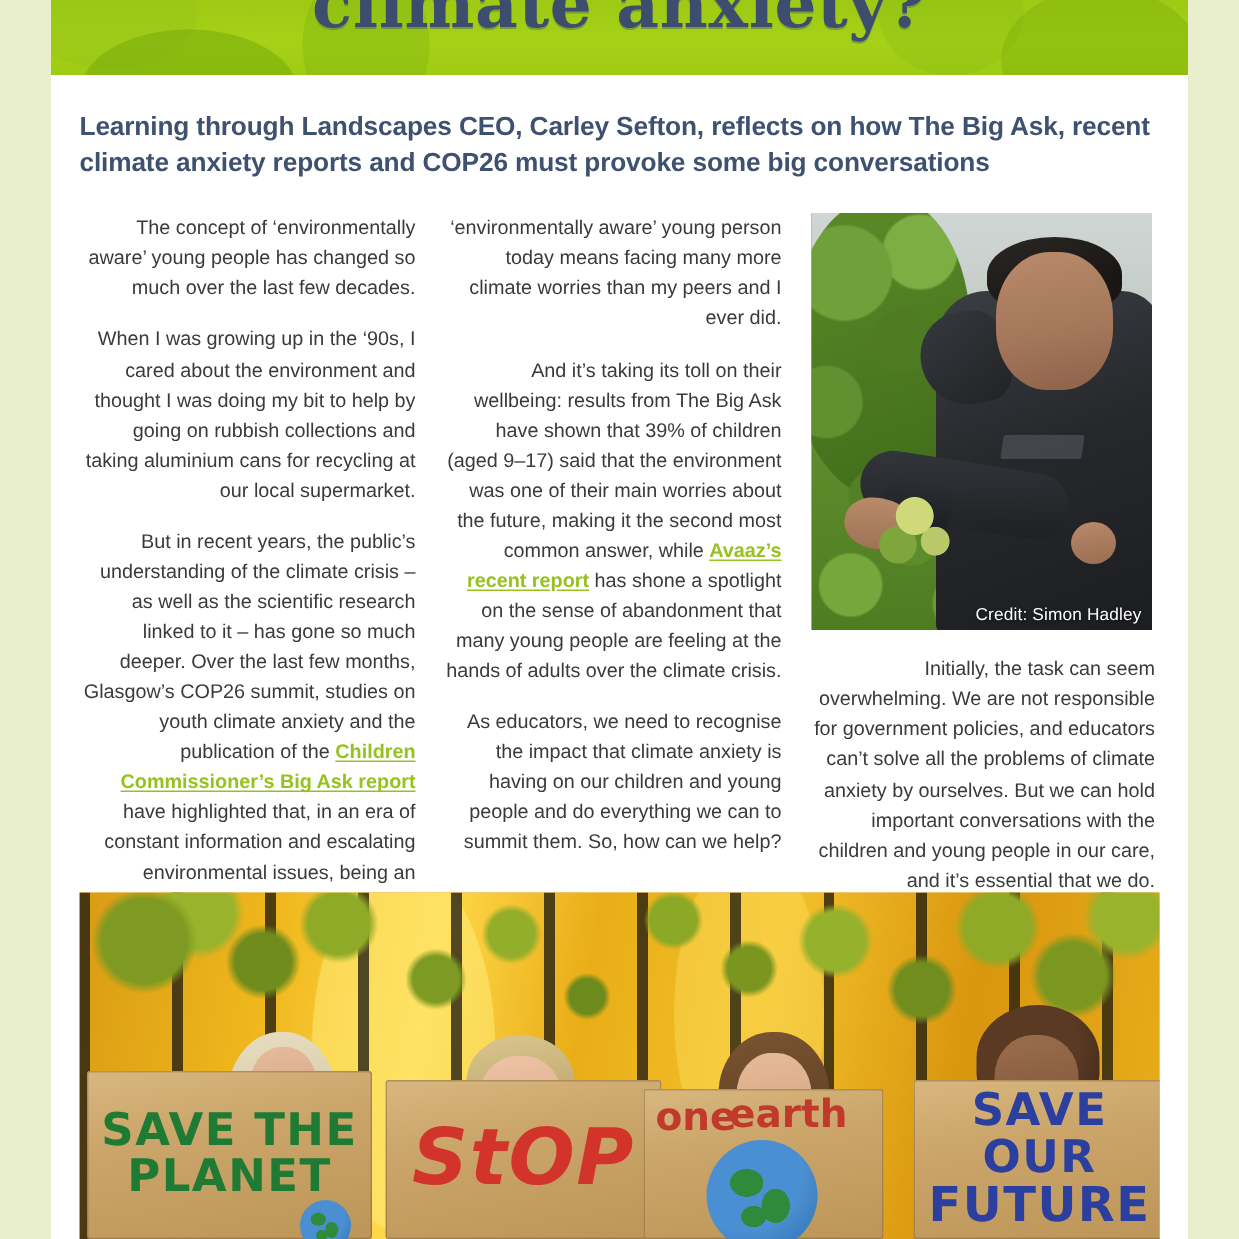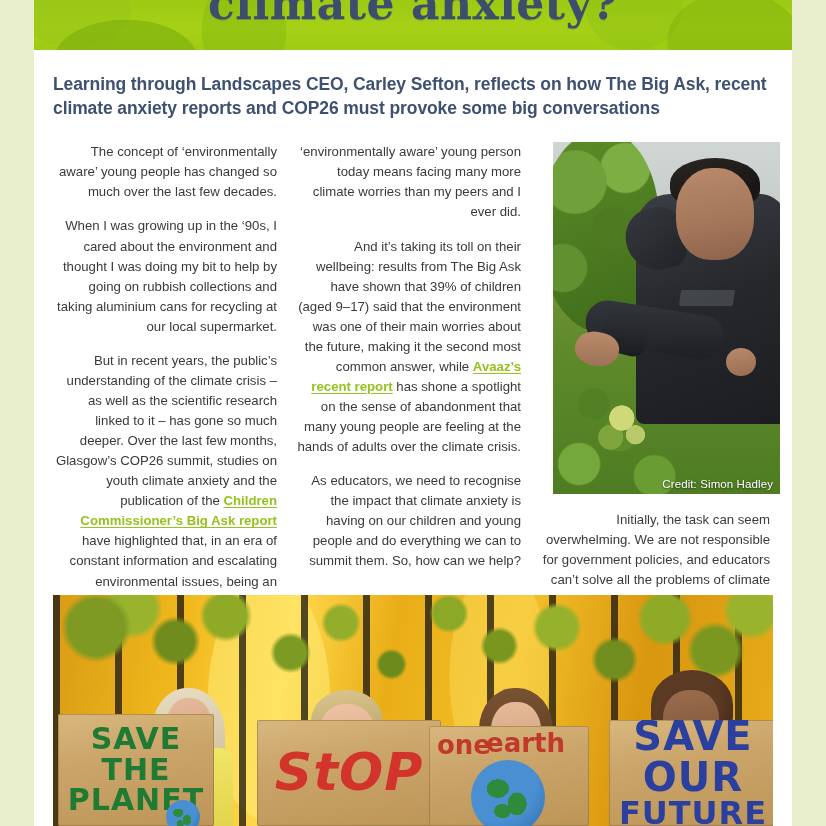--- a/index.html
+++ b/index.html
@@ -97,25 +97,24 @@
     color: #96c11f;
     text-decoration: underline;
     text-underline-offset: 2px;
     font-weight: 600;
   }
 
   
   .photo-boy {
     position: relative;
     width: 227px;
-    height: 352px;
+    height: 278px;
     overflow: hidden;
     background: #737373;
     margin-bottom: 16px;
-    margin-left: 12px;
   }
   .pb-sky {
     position: absolute; left: 0; top: 0; width: 100%; height: 48%;
     background: linear-gradient(180deg,#cfd6d4 0%, #c3cbc6 55%, #9fae8a 100%);
   }
   .pb-grass {
     position: absolute; left: 0; bottom: 0; width: 100%; height: 62%;
     background: linear-gradient(180deg,#6f9336 0%, #5e8a2b 35%, #4e7c22 100%);
   }
   .pb-bush {
@@ -352,21 +351,21 @@
   <figure class="photo-protest">
     <div class="pp-bg"></div>
     <div class="pp-bars"></div>
     <div class="pp-foliage"></div>
 
     <div class="kid" style="left:70px;width:130px;height:190px;">
       <div class="kid-hair" style="left:28px;top:52px;width:74px;height:96px;background:linear-gradient(170deg,#e8ddc2,#cdbd97);border-radius:48% 48% 24% 24%;"></div>
       <div class="kid-head" style="left:44px;top:62px;width:44px;height:52px;background:linear-gradient(170deg,#e6bb9c,#cfa183);"></div>
       <div class="kid-body" style="left:22px;width:88px;height:78px;background:linear-gradient(170deg,#f4e86a,#e2d44e);"></div>
     </div>
-    <div class="sign" style="left:5px;width:156px;height:112px;text-align:center;">
+    <div class="sign" style="left:5px;width:190px;height:112px;text-align:center;">
       <span style="color:#1f7a33;font-size:30px;letter-spacing:1px;">SAVE THE</span>
       <span style="color:#1f7a33;font-size:30px;letter-spacing:1px;">PLANET</span>
       <div class="globe" style="right:14px;bottom:-8px;width:34px;height:34px;"></div>
     </div>
 
     <div class="kid" style="left:234px;width:120px;height:170px;">
       <div class="kid-hair" style="left:24px;top:34px;width:72px;height:62px;background:linear-gradient(170deg,#d9c68f,#b89f63);border-radius:50% 50% 18% 18%;"></div>
       <div class="kid-head" style="left:32px;top:48px;width:56px;height:62px;background:linear-gradient(170deg,#eec4a4,#d6a888);"></div>
       <div class="kid-body" style="left:14px;width:92px;height:64px;background:linear-gradient(170deg,#4a5a6b,#33414f);"></div>
     </div>
@@ -385,18 +384,18 @@
       <div class="globe" style="left:42px;top:34px;width:74px;height:74px;"></div>
     </div>
 
     <div class="kid" style="left:568px;width:150px;height:180px;">
       <div class="kid-hair" style="left:30px;top:24px;width:82px;height:70px;background:radial-gradient(circle at 40% 38%,#5b3a24 0 52%,#3e2617 100%);border-radius:50% 50% 34% 34%;"></div>
       <div class="kid-head" style="left:42px;top:44px;width:56px;height:60px;background:linear-gradient(170deg,#9a6d4c,#7d5539);"></div>
       <div class="kid-body" style="left:6px;width:140px;height:70px;background:linear-gradient(170deg,#e9e2ab,#d4cb8c);"></div>
       <div style="position:absolute;left:104px;top:100px;width:14px;height:22px;background:#3cbf4a;border-radius:4px;"></div>
     </div>
     <div class="sign" style="left:556px;width:168px;height:106px;">
-      <span style="color:#2b3f9e;font-size:40px;letter-spacing:1px;">SAVE OUR</span>
+      <span style="color:#2b3f9e;font-size:30px;letter-spacing:1px;">SAVE OUR</span>
       <span style="color:#2b3f9e;font-size:32px;letter-spacing:1px;">FUTURE</span>
     </div>
   </figure>
 
 </div>
 
 </body></html>

